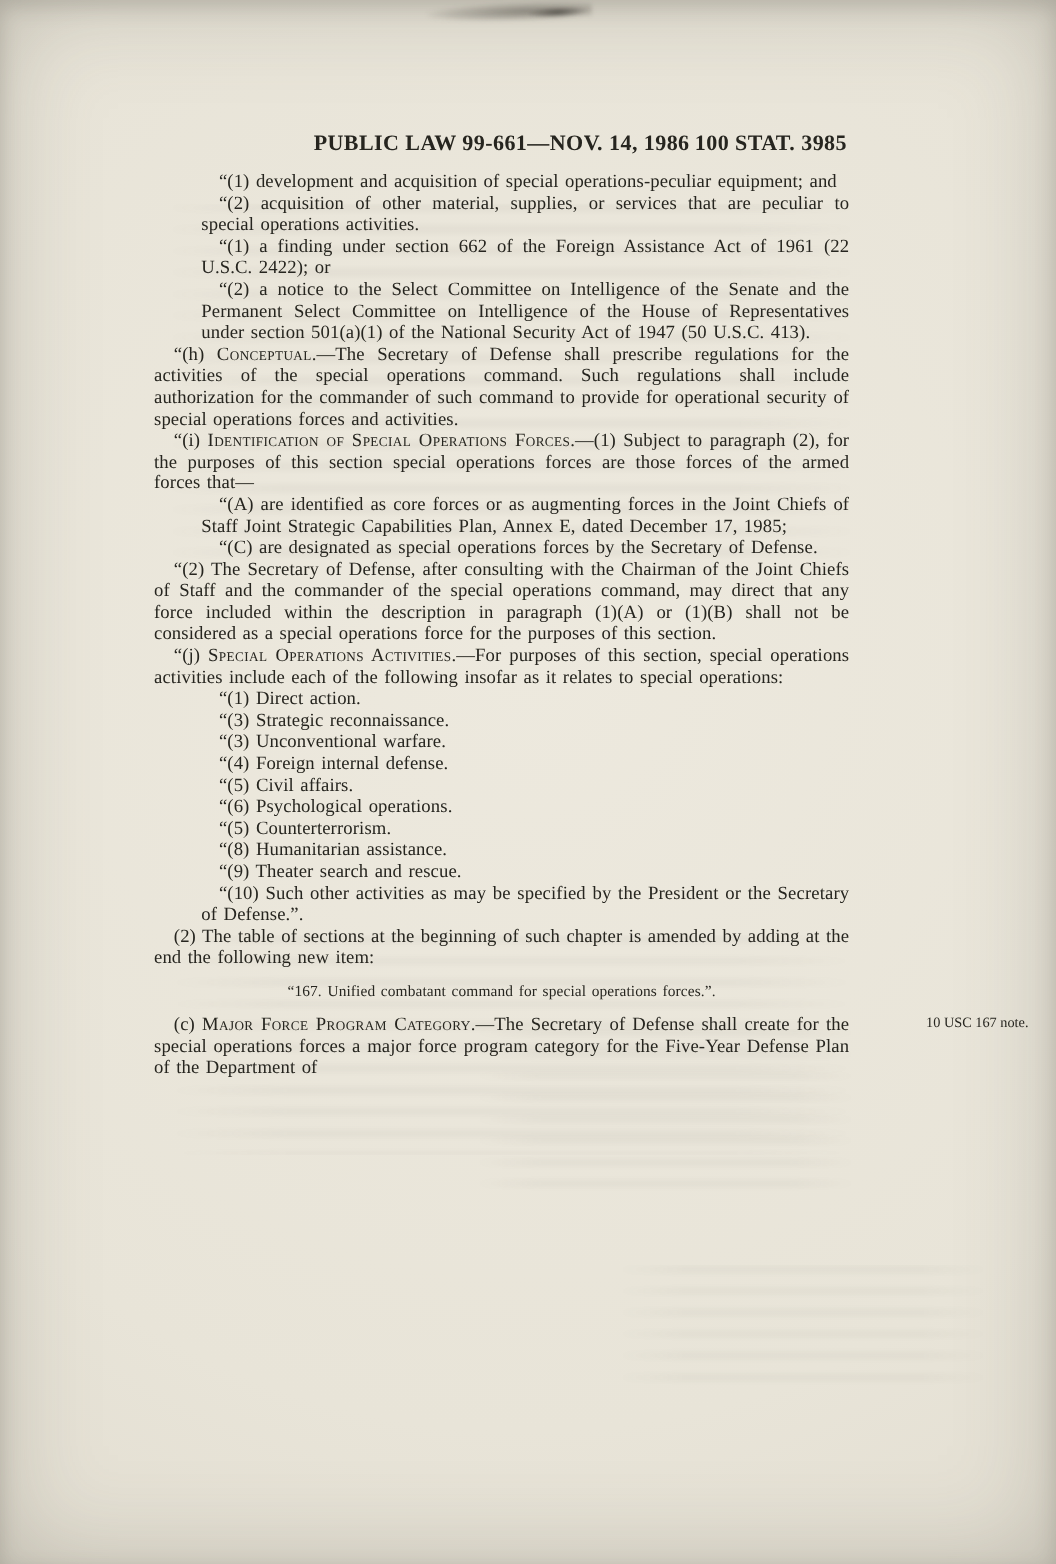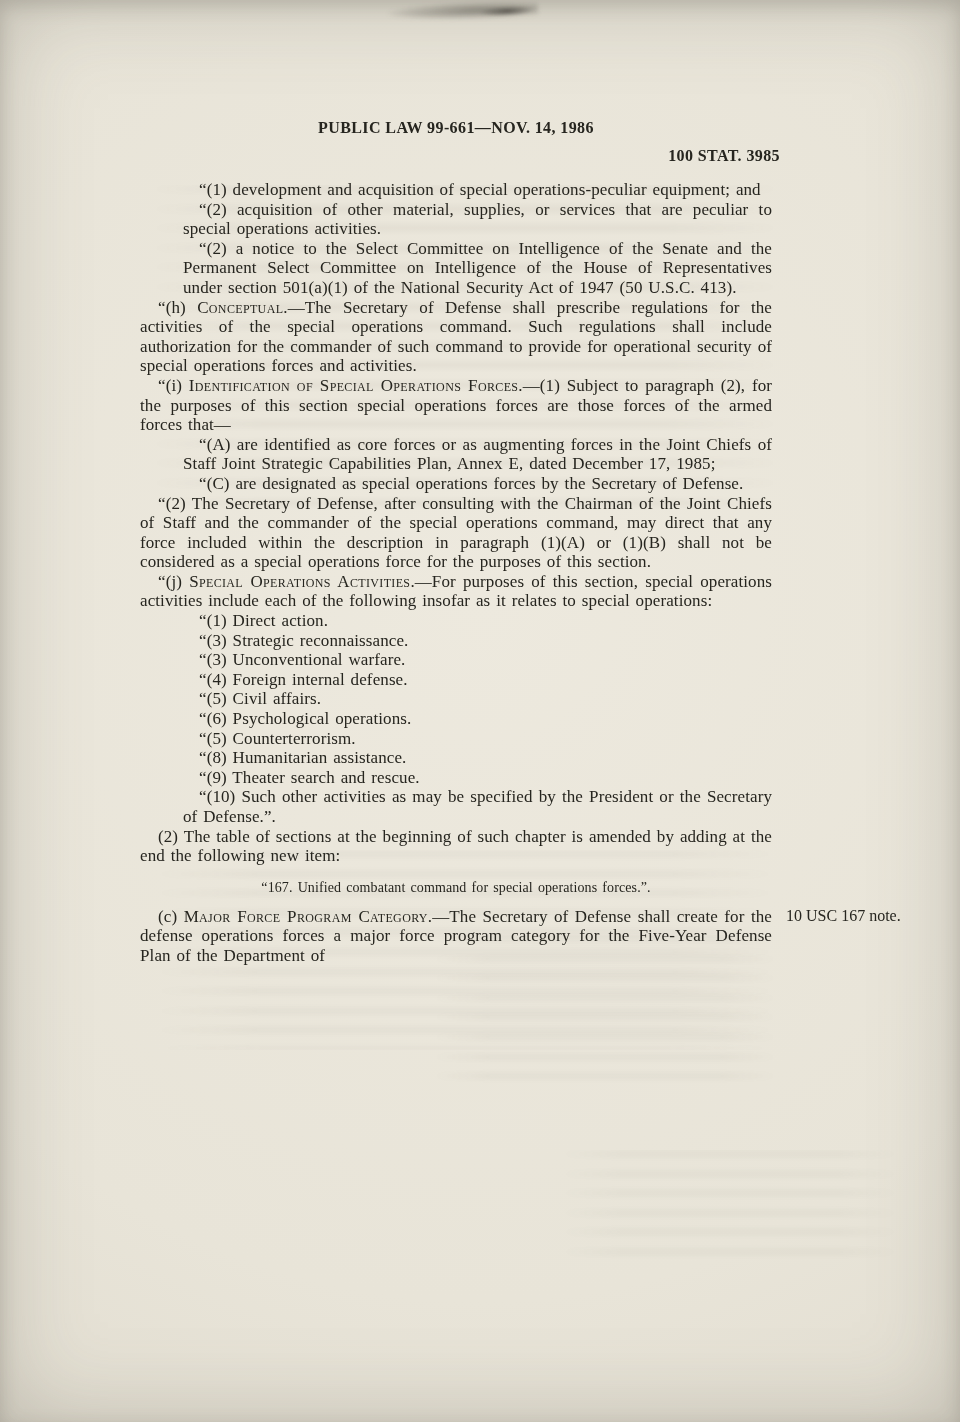--- a/index.html
+++ b/index.html
@@ -33,45 +33,45 @@
     position:absolute; pointer-events:none; opacity:0.5; filter: blur(2px);
     background: repeating-linear-gradient(to bottom, rgba(105,100,88,0.10) 0px, rgba(105,100,88,0.10) 8px, transparent 8px, transparent 19.6px);
     -webkit-mask-image: linear-gradient(to right, transparent 0%, #000 18%, #000 82%, transparent 100%);
     mask-image: linear-gradient(to right, transparent 0%, #000 18%, #000 82%, transparent 100%);
   }
   .bleed-1 { left:150px; top:185px;  width:630px; height:330px; }
   .bleed-2 { left:150px; top:850px;  width:630px; height:200px; opacity:0.45; }
   .bleed-3 { left:430px; top:935px;  width:350px; height:150px; opacity:0.45; }
   .bleed-4 { left:560px; top:1150px; width:340px; height:110px; opacity:0.4; }
   
-  .header { position:absolute; left:0; top:119px; width:832px; height:26px; font-weight:bold; font-size:16px; letter-spacing:0.4px; }
+  .header { position:absolute; left:0; top:119px; width:832px; height:26px; font-weight:bold; font-size:20px; letter-spacing:0.4px; }
   .law-title { position:absolute; left:140px; width:632px; text-align:center; white-space:nowrap; }
-  .stat-page { position:absolute; right:52px; white-space:nowrap;margin-top:28px; }
+  .stat-page { position:absolute; right:62px; white-space:nowrap; }
   
   .doc-body {
-    position:absolute; left:140px; top:180px; width:632px;
+    position:absolute; left:140px; top:155px; width:632px;
     font-size:17px; line-height:19.6px; text-align:justify;
     letter-spacing:0.1px; word-spacing:1.5px;
     z-index:2;
   }
   .para { margin:0; }
   .para.main { text-indent:18px; }
   .para.sub  { margin-left:43px; text-indent:16px; }
   .para.tbl  {
     margin:13px 0 10px 0; text-indent:0; font-size:14px; line-height:18px;
     font-style:italic; text-align:center; letter-spacing:0.1px;
   }
   .para.has-note { position:relative; }
   .sc { font-variant: small-caps; letter-spacing:0.35px; }
   .it { font-style: italic; }
   .rm { font-style: normal; }
   .margin-note {
-    position:absolute; left:100%; margin-left:14px; top:1px;
-    width:135px; font-size:16px; line-height:16px; font-style:normal;
-    text-indent:0; text-align:left; white-space:nowrap; letter-spacing:0;
+    position:absolute; left:100%; margin-left:28px; top:1px;
+    width:135px; font-size:13px; line-height:16px; font-style:normal;
+    text-indent:0; text-align:right; white-space:nowrap; letter-spacing:0;
     word-spacing:normal;
   }
 </style>
 </head>
 <body>
 
 <div class="page">
 
   <div class="bleed bleed-1"></div>
   <div class="bleed bleed-2"></div>
@@ -81,35 +81,36 @@
   <div class="smudge-2"></div>
 
   <header class="header">
     <div class="law-title">PUBLIC LAW 99-661—NOV. 14, 1986</div>
     <div class="stat-page">100 STAT. 3985</div>
   </header>
 
   <main class="doc-body">
       <p class="para sub"><span class="rm">“(1) development and acquisition of special operations-peculiar equipment; and</span></p>
       <p class="para sub"><span class="rm">“(2) acquisition of other material, supplies, or services that are peculiar to special operations activities.</span></p>
+      <p class="para sub"><span class="rm">“(1) a finding under section 662 of the Foreign Assistance Act of 1961 (22 U.S.C. 2422); or</span></p>
       <p class="para sub"><span class="rm">“(2) a notice to the Select Committee on Intelligence of the Senate and the Permanent Select Committee on Intelligence of the House of Representatives under section 501(a)(1) of the National Security Act of 1947 (50 U.S.C. 413).</span></p>
       <p class="para main"><span class="rm">“(h) </span><span class="sc">Conceptual</span><span class="rm">.—The Secretary of Defense shall prescribe regulations for the activities of the special operations command. Such regulations shall include authorization for the commander of such command to provide for operational security of special operations forces and activities.</span></p>
       <p class="para main"><span class="rm">“(i) </span><span class="sc">Identification of Special Operations Forces</span><span class="rm">.—(1) Subject to paragraph (2), for the purposes of this section special operations forces are those forces of the armed forces that—</span></p>
       <p class="para sub"><span class="rm">“(A) are identified as core forces or as augmenting forces in the Joint Chiefs of Staff Joint Strategic Capabilities Plan, Annex E, dated December 17, 1985;</span></p>
       <p class="para sub"><span class="rm">“(C) are designated as special operations forces by the Secretary of Defense.</span></p>
       <p class="para main"><span class="rm">“(2) The Secretary of Defense, after consulting with the Chairman of the Joint Chiefs of Staff and the commander of the special operations command, may direct that any force included within the description in paragraph (1)(A) or (1)(B) shall not be considered as a special operations force for the purposes of this section.</span></p>
       <p class="para main"><span class="rm">“(j) </span><span class="sc">Special Operations Activities</span><span class="rm">.—For purposes of this section, special operations activities include each of the following insofar as it relates to special operations:</span></p>
       <p class="para sub"><span class="rm">“(1) Direct action.</span></p>
       <p class="para sub"><span class="rm">“(3) Strategic reconnaissance.</span></p>
       <p class="para sub"><span class="rm">“(3) Unconventional warfare.</span></p>
       <p class="para sub"><span class="rm">“(4) Foreign internal defense.</span></p>
       <p class="para sub"><span class="rm">“(5) Civil affairs.</span></p>
       <p class="para sub"><span class="rm">“(6) Psychological operations.</span></p>
       <p class="para sub"><span class="rm">“(5) Counterterrorism.</span></p>
       <p class="para sub"><span class="rm">“(8) Humanitarian assistance.</span></p>
       <p class="para sub"><span class="rm">“(9) Theater search and rescue.</span></p>
       <p class="para sub"><span class="rm">“(10) Such other activities as may be specified by the President or the Secretary of Defense.”.</span></p>
       <p class="para main"><span class="rm">(2) The table of sections at the beginning of such chapter is amended by adding at the end the following new item:</span></p>
       <p class="para tbl"><span class="rm">“167. Unified combatant command for special operations forces.”.</span></p>
-      <p class="para main has-note"><span class="rm">(c) </span><span class="sc">Major Force Program Category</span><span class="rm">.—The Secretary of Defense shall create for the defense operations forces a major force program category for the Five-Year Defense Plan of the Department of</span><span class="margin-note">10 USC 167 note.</span></p>
+      <p class="para main has-note"><span class="rm">(c) </span><span class="sc">Major Force Program Category</span><span class="rm">.—The Secretary of Defense shall create for the special operations forces a major force program category for the Five-Year Defense Plan of the Department of</span><span class="margin-note">10 USC 167 note.</span></p>
     </main>
 
 </div>
 
 </body></html>

